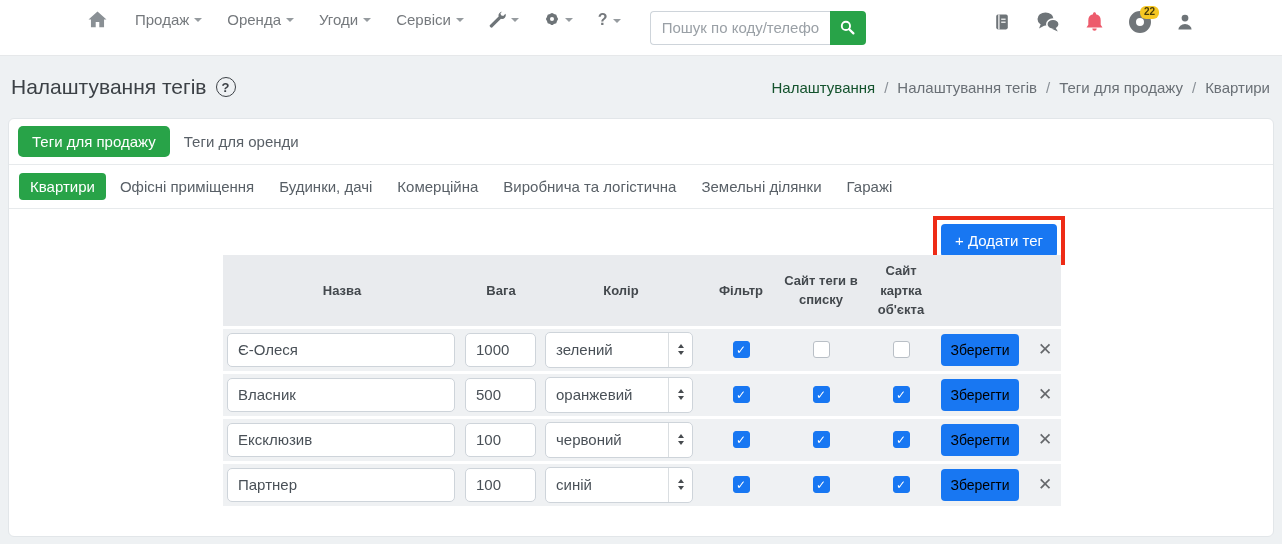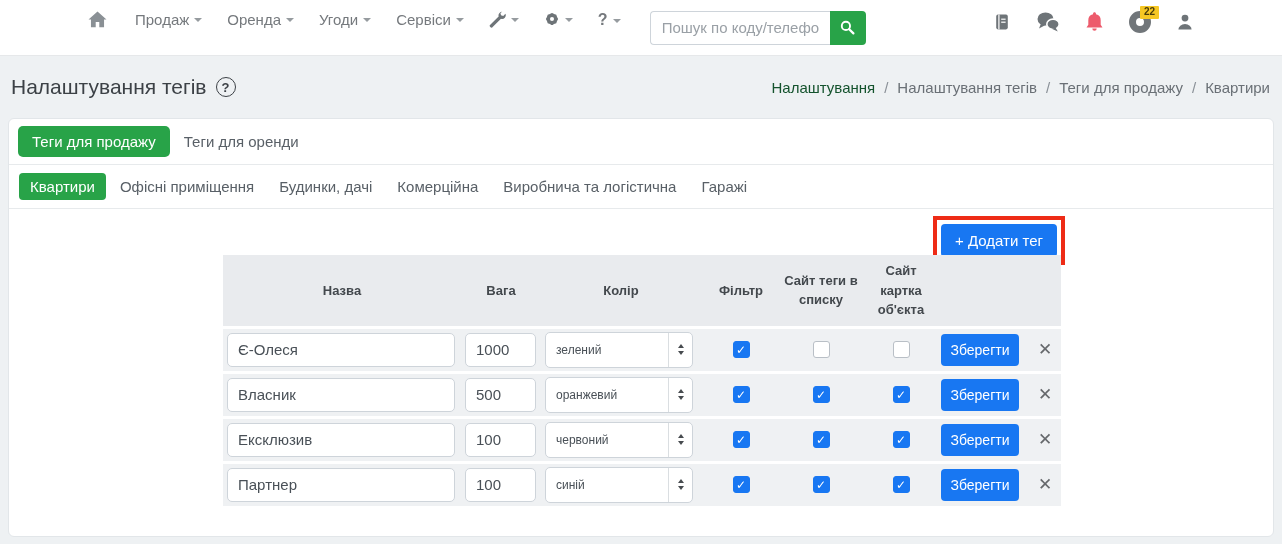--- a/index.html
+++ b/index.html
@@ -22,21 +22,21 @@
 
   .search-group { display:flex; margin-left:4px; }
   .search-input { width:180px; height:34px; border:1px solid #ced4da; border-right:none; border-radius:4px 0 0 4px; padding:0 11px; font-size:15px; color:#495057; outline:none; }
   .search-input::placeholder { color:#9aa0a6; }
   .search-btn { width:36px; height:34px; background:#28a348; border:none; border-radius:0 4px 4px 0; display:flex; align-items:center; justify-content:center; cursor:pointer; }
 
   .nav-right { margin-left:auto; display:flex; align-items:center; gap:25px; }
   .icon-btn { display:flex; align-items:center; cursor:pointer; }
   .coin-wrap { position:relative; }
   .coin { width:22px; height:22px; border:7px solid #71767a; border-radius:50%; }
-  .coin-badge { position:absolute; top:-5px; left:11px; background:#f6c723; color:#4a3d08; font-size:10px; font-weight:bold; padding:1.5px 4px; border-radius:1px; line-height:1; }
+  .coin-badge { position:absolute; top:-5px; left:11px; background:#f6c723; color:#4a3d08; font-size:10px; font-weight:bold; padding:1.5px 4px; border-radius:6px; line-height:1; }
 
   
   .titlebar { height:62px; display:flex; align-items:center; justify-content:space-between; padding:0 12px 0 11px;border-radius:16px; }
   .page-title { font-size:21px; color:#3c4146; display:flex; align-items:center; gap:9px; }
   .help-circle { width:20px; height:20px; border:1.7px solid #3c4146; border-radius:50%; display:inline-flex; align-items:center; justify-content:center; font-size:13px; font-weight:bold; color:#3c4146; cursor:pointer; }
   .breadcrumb { font-size:15px; color:#6a7076; display:flex; gap:9px; align-items:center; }
   .breadcrumb .link { color:#14532d; cursor:pointer; }
   .breadcrumb .sep { color:#8a9097; }
 
   
@@ -60,30 +60,30 @@
   .thead, .trow { display:grid; grid-template-columns:238px 80px 160px 80px 80px 80px 88px 32px; align-items:center; border-bottom:3px solid #fff; }
   .thead { background:#e9ebee; min-height:62px; }
   .th { text-align:center; font-size:13px; font-weight:bold; color:#43484d; line-height:1.5; padding:6px 2px; }
   .trow { background:#eff1f3; height:45px; }
 
   .text-input { height:34px; border:1px solid #ced4da; border-radius:5px; padding:0 10px; font-size:15px; color:#495057; background:#fff; outline:none; font-family:inherit; }
   .name-input { width:228px; margin-left:4px; }
   .weight-input { width:71px; margin-left:4px; }
 
   .select { width:148px; height:36px; margin-left:4px; border:1px solid #ced4da; border-radius:5px; background:#fff; display:flex; align-items:stretch; cursor:pointer; }
-  .select .val { flex:1; display:flex; align-items:center; padding:0 10px; font-size:12px; color:#495057; }
+  .select .val { flex:1; display:flex; align-items:center; padding:0 10px; font-size:15px; color:#495057; }
   .select .arrows { border-left:1px solid #dadee1; width:24px; display:flex; flex-direction:column; align-items:center; justify-content:center; gap:2.5px; }
   .arr-up { width:0; height:0; border-left:3.5px solid transparent; border-right:3.5px solid transparent; border-bottom:4.5px solid #474b4f; }
   .arr-dn { width:0; height:0; border-left:3.5px solid transparent; border-right:3.5px solid transparent; border-top:4.5px solid #474b4f; }
 
   .cb { width:17px; height:17px; margin:0 auto; border-radius:3px; border:1px solid #b9bfc6; background:#fff; display:flex; align-items:center; justify-content:center; cursor:pointer; }
   .cb.checked { background:#1877f2; border-color:#1877f2; }
   .cb.checked::after { content:"\2713"; color:#fff; font-size:12px; font-weight:bold; line-height:1; }
 
-  .save-btn { background:#1877f2; color:#ffffff; border:none; border-radius:4px; font-size:14px; padding:8px 0; width:78px; cursor:pointer; font-family:inherit; }
+  .save-btn { background:#1877f2; color:#000000; border:none; border-radius:4px; font-size:14px; padding:8px 0; width:78px; cursor:pointer; font-family:inherit; }
   .close-x { color:#66696c; font-size:17px; font-weight:bold; text-align:center; cursor:pointer; }
 </style>
 </head>
 <body>
 
 <div class="navbar">
   <div class="nav-inner">
 
     <div class="home-item">
       <span>
@@ -216,20 +216,21 @@
     <span class="tab active">Теги для продажу</span>
     <span class="tab">Теги для оренди</span>
   </div>
 
   <div class="subtabs-row">
     <span class="subtab active">Квартири</span>
     <span class="subtab">Офісні приміщення</span>
     <span class="subtab">Будинки, дачі</span>
     <span class="subtab">Комерційна</span>
     <span class="subtab">Виробнича та логістична</span>
+    <span class="subtab">Земельні ділянки</span>
     <span class="subtab">Гаражі</span>
   </div>
 
   <div class="content">
 
     <div class="addtag-outline">
       <button class="addtag-btn">+ Додати тег</button>
     </div>
 
     <div class="tagtable">

